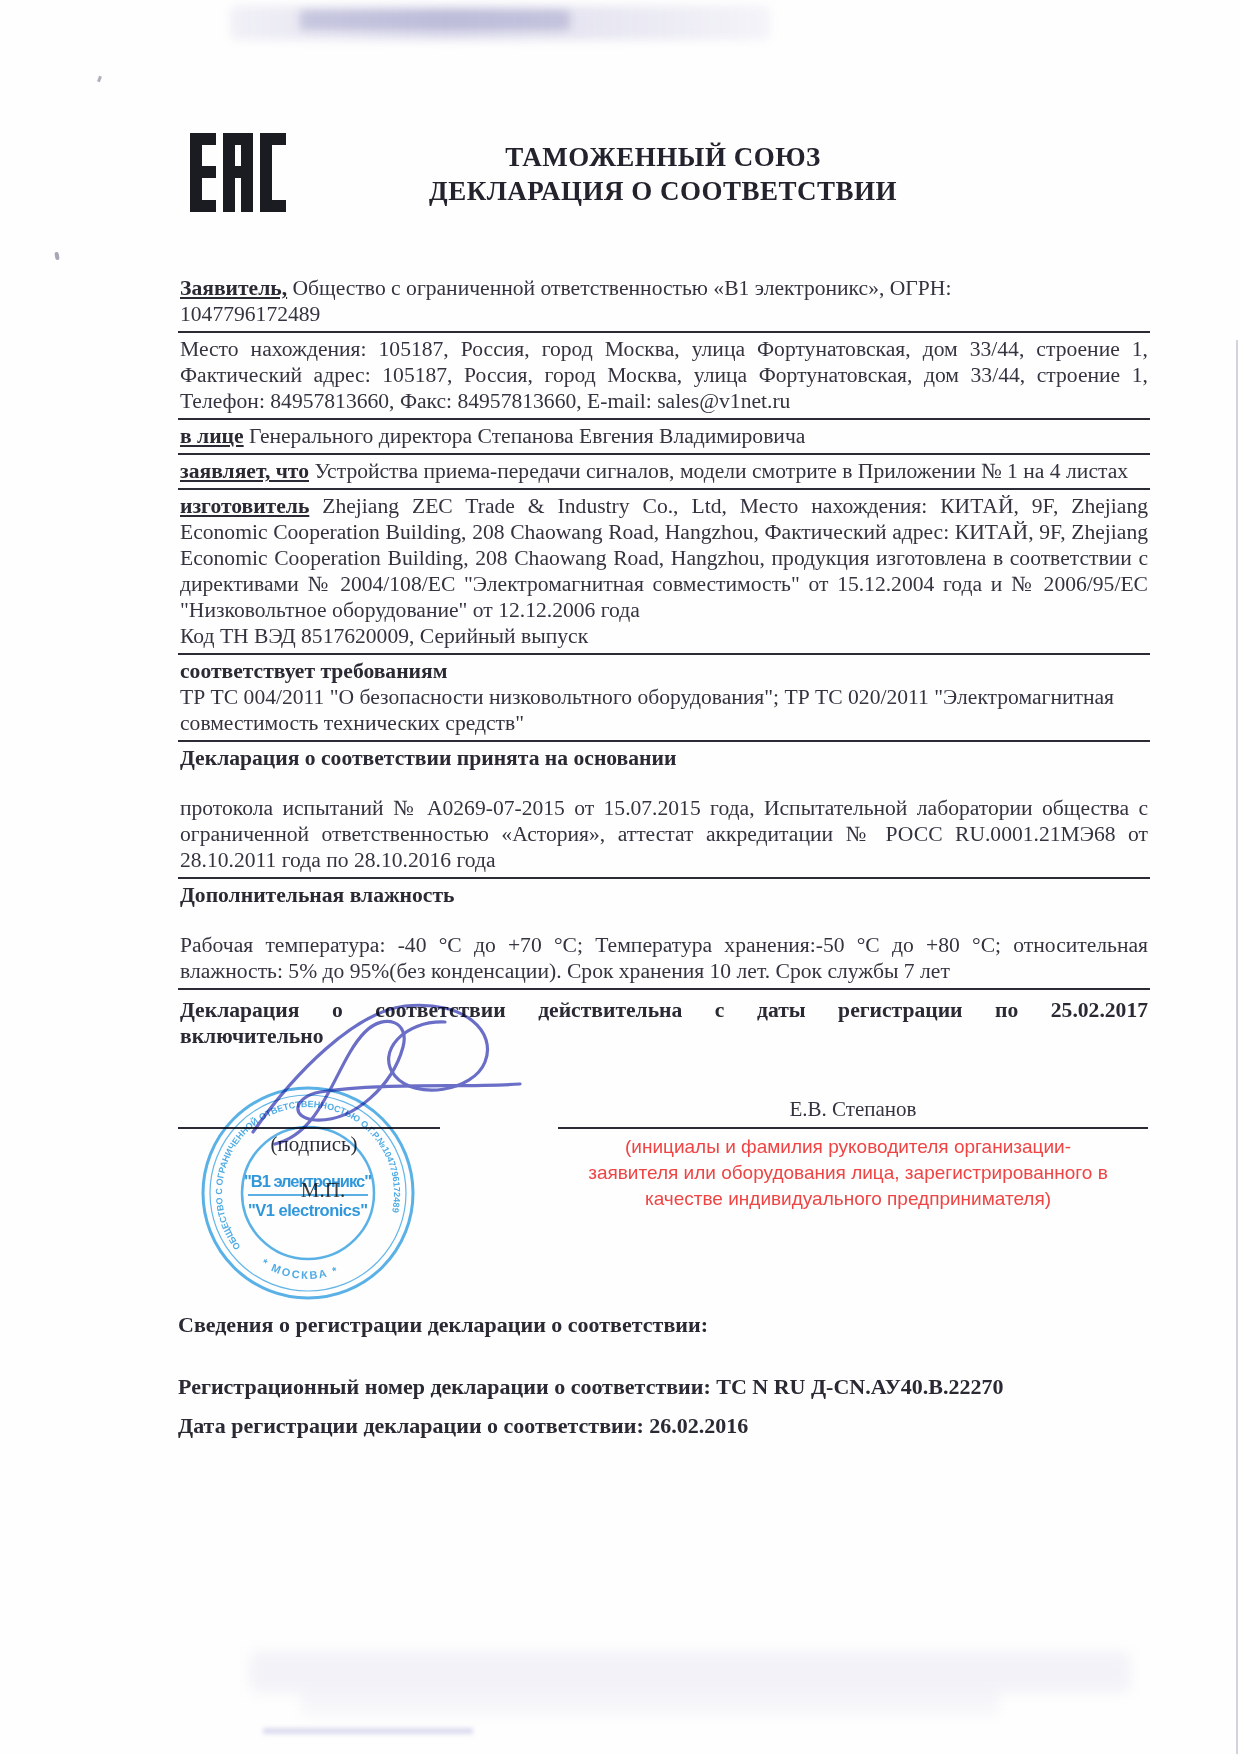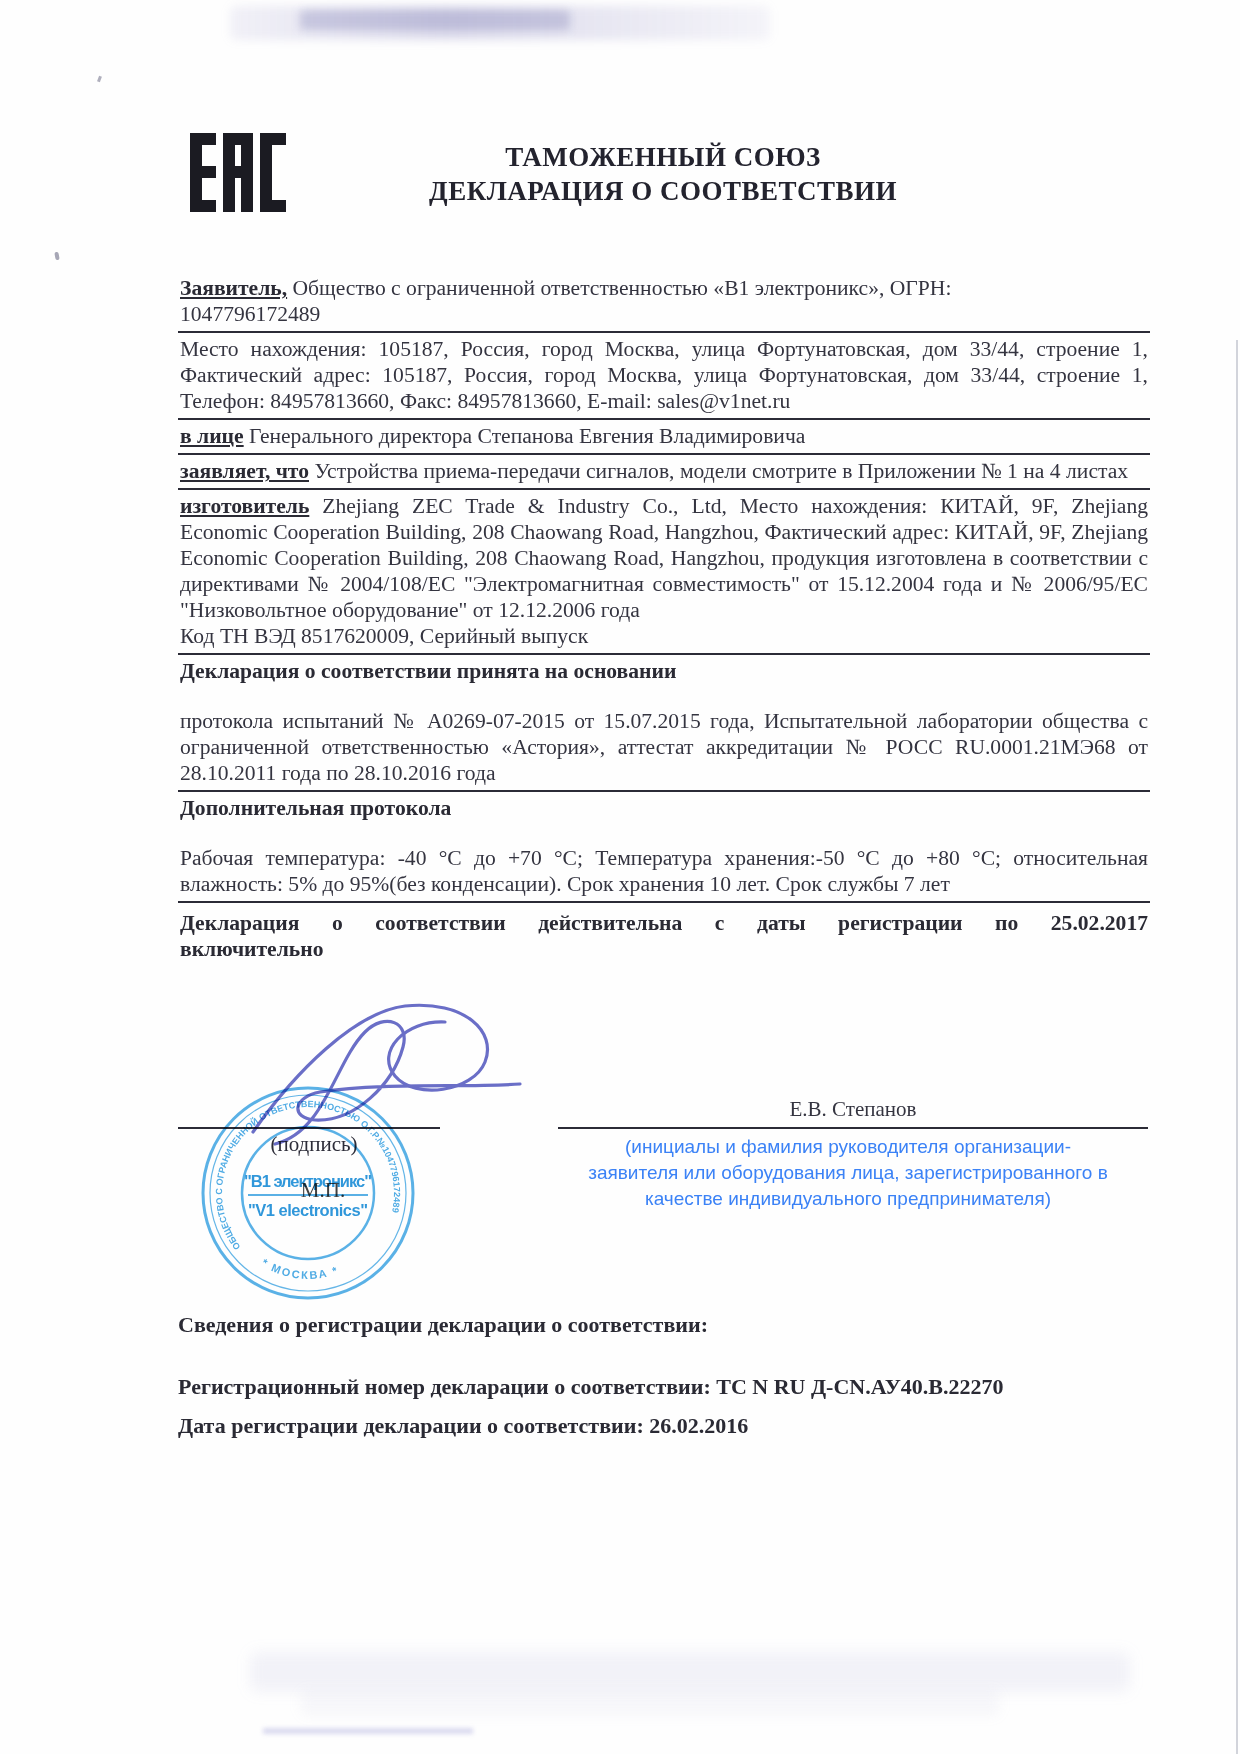--- a/index.html
+++ b/index.html
@@ -25,21 +25,21 @@
   .s9 .l1{text-align:justify;text-align-last:justify;}
 
   
   .sig-area{position:absolute;left:178px;top:1096px;width:970px;height:150px;font-size:21px;}
   .sig-name{position:absolute;left:380px;top:1px;width:590px;text-align:center;color:#343440;}
   .rline{position:absolute;left:380px;top:31px;width:590px;border-top:2px solid #2b2b36;}
   .lline{position:absolute;left:0px;top:31px;width:262px;border-top:2px solid #2b2b36;}
   .podpis{position:absolute;left:16px;top:36px;width:240px;text-align:center;color:#2c2c38;}
   .mp{position:absolute;left:90px;top:82px;width:110px;text-align:center;color:#404040;}
   .caption{position:absolute;left:360px;top:38px;width:620px;text-align:center;
-           font-family:"Liberation Sans",sans-serif;font-size:19px;line-height:26px;color:#3b82f6;}
+           font-family:"Liberation Sans",sans-serif;font-size:19px;line-height:26px;color:#ef4444;}
 
   
   .stamp{position:absolute;left:196px;top:1074px;mix-blend-mode:multiply;opacity:.92;}
   .autograph{position:absolute;left:235px;top:992px;mix-blend-mode:multiply;}
 
   
   .reg{position:absolute;left:178px;top:1312px;width:970px;font-weight:bold;font-size:22px;color:#2a2a34;}
   .reg .r2{margin-top:36px;}
   .reg .r3{margin-top:13px;font-family:Liberation Serif, serif;}
 
@@ -106,28 +106,32 @@
       <span class="lead">заявляет, что</span><span> Устройства приема-передачи сигналов, модели смотрите в Приложении № 1 на 4 листах</span>
     </div>
 
     <div class="sect">
       <div class="just">
         <span class="lead">изготовитель</span><span> Zhejiang ZEC Trade &amp; Industry Co., Ltd, Место нахождения: КИТАЙ, 9F, Zhejiang Economic Cooperation Building, 208 Chaowang Road, Hangzhou, Фактический адрес: КИТАЙ, 9F, Zhejiang Economic Cooperation Building, 208 Chaowang Road, Hangzhou, продукция изготовлена в соответствии с директивами №  2004/108/ЕС "Электромагнитная совместимость" от 15.12.2004 года и № 2006/95/ЕС "Низковольтное оборудование" от 12.12.2006 года</span>
       </div>
       <div>Код ТН ВЭД 8517620009, Серийный выпуск</div>
     </div>
 
+    <div class="sect">
+      <div class="hdr">соответствует требованиям</div>
+      <div>ТР ТС 004/2011 "О безопасности низковольтного оборудования"; ТР ТС 020/2011 "Электромагнитная совместимость технических средств"</div>
+    </div>
 
     <div class="sect">
       <div class="hdr">Декларация о соответствии принята на основании</div>
       <div class="just gap">протокола испытаний № А0269-07-2015 от 15.07.2015 года, Испытательной лаборатории общества с ограниченной ответственностью «Астория», аттестат аккредитации № РОСС RU.0001.21МЭ68 от 28.10.2011 года по 28.10.2016 года</div>
     </div>
 
     <div class="sect">
-      <div class="hdr">Дополнительная протокола</div>
+      <div class="hdr">Дополнительная влажность</div>
       <div class="just gap">Рабочая температура: -40 °С до +70 °С; Температура хранения:-50 °С до +80 °С; относительная влажность: 5% до 95%(без конденсации). Срок хранения 10 лет. Срок службы 7 лет</div>
     </div>
 
     <div class="s9">
       <div class="l1">Декларация о соответствии действительна с даты регистрации по 25.02.2017</div>
       <div>включительно</div>
     </div>
   </div>
 
   <div class="sig-area">

